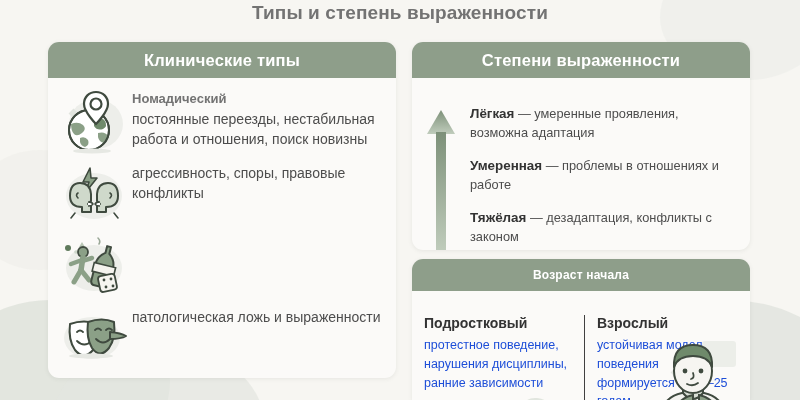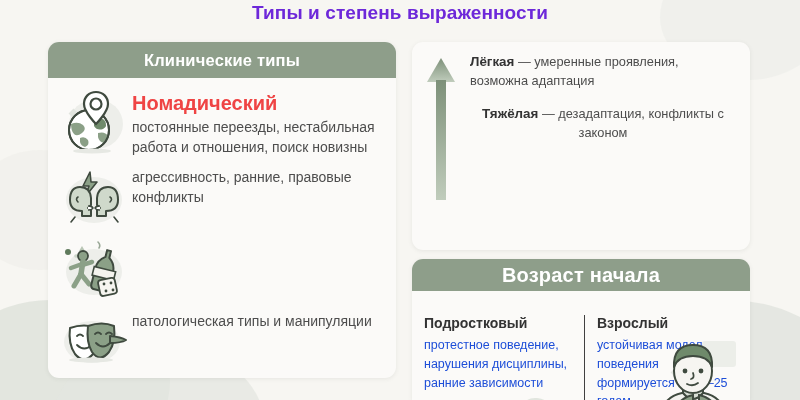--- a/index.html
+++ b/index.html
@@ -20,56 +20,56 @@
   .blob-br{right:-40px;bottom:-60px;width:210px;height:160px;
            background:#e0e4dd;opacity:.8;border-radius:46% 54% 52% 48%/52% 45% 55% 48%;}
   .blob-tr{right:-30px;top:-50px;width:170px;height:130px;
            background:#eceee9;opacity:.7;border-radius:50% 50% 48% 52%/52% 48% 52% 48%;}
   .blob-ml{left:-30px;top:150px;width:140px;height:120px;
            background:#eeefe9;opacity:.6;border-radius:50%;}
 
   
   .page-title{
     position:absolute;top:2px;left:0;width:800px;text-align:center;
-    font-size:19px;font-weight:700;color:#6d28d9;letter-spacing:.1px;
+    font-size:19px;font-weight:700;color:#737373;letter-spacing:.1px;
   }
 
   
   .card{
     position:absolute;background:#fbfaf8;border-radius:11px;
     box-shadow:0 1px 4px rgba(90,95,85,.10);overflow:hidden;
   }
   .card-header{
     background:#8e9e8a;color:#ffffff;text-align:center;
     font-weight:700;font-size:16.5px;letter-spacing:.2px;
     display:flex;align-items:center;justify-content:center;
   }
 
   #card-types{left:48px;top:42px;width:348px;height:336px;}
   #card-types .card-header{height:36px;text-align:center;}
   #card-severity{left:412px;top:42px;width:338px;height:208px;}
   #card-severity .card-header{height:36px;}
   #card-age{left:412px;top:259px;width:338px;height:141px;border-bottom-left-radius:0;border-bottom-right-radius:0;}
-  #card-age .card-header{height:32px;font-size:20px;}
+  #card-age .card-header{height:32px;font-size:12px;}
 
   
   .types-body{padding:6px 0 0 0;}
   .type-row{display:flex;align-items:flex-start;padding:4px 12px 2px 10px;}
   .type-icon{width:74px;height:66px;flex:0 0 74px;position:relative;}
   .type-icon svg{position:absolute;left:0;top:0;}
   .type-text{padding-top:4px;}
-  .type-title{font-size:20px;font-weight:700;color:#ef4444;line-height:1.15;margin-bottom:3px;}
+  .type-title{font-size:13px;font-weight:700;color:#737373;line-height:1.15;margin-bottom:3px;}
   .type-desc{font-size:14px;color:#4d4d4d;line-height:1.42;}
 
   
-  .sev-body{display:flex;padding:10px 0 0 0;height:160px;box-sizing:border-box;}
+  .sev-body{display:flex;padding:26px 0 0 0;height:160px;box-sizing:border-box;}
   .sev-arrow{flex:0 0 58px;display:flex;justify-content:center;padding-top:4px;}
   .sev-list{flex:1;padding-right:14px;}
   .sev-item{margin-bottom:14px;font-size:12.8px;line-height:1.45;color:#4d4d4d;}
-  .sev-item:last-child{margin-bottom:0;text-align:center;}
+  .sev-item:last-child{margin-bottom:0;}
   .sev-name{font-weight:700;color:#333333;font-size:13.4px;}
 
   
   .age-body{display:flex;padding:24px 0 0 0;position:relative;height:100px;justify-content:center;}
   .age-col{padding:0 12px;box-sizing:border-box;}
   .age-col-left{flex:0 0 172px;}
   .age-col-right{flex:1;border-left:1px solid #404040;}
   .age-title{font-size:14px;font-weight:700;color:#333333;margin-bottom:5px;line-height:1.15;}
   .age-desc{font-size:12.5px;color:#1d4ed8;line-height:1.5;}
 
@@ -124,21 +124,21 @@
           <path d="M12 36 Q12 23 22 23 Q32 23 33 34 L33 41 L30 44 L33 46 L33 52 L24 52 L24 47 Q12 47 12 36 Z" fill="#cfd9cb" stroke="#3f4a3f" stroke-width="2" stroke-linejoin="round"></path>
           <path d="M30 42 Q34 42 35 44 Q34 46 30 46" fill="#ffffff" stroke="#3f4a3f" stroke-width="1.6"></path>
           <path d="M20 33 Q17 35 20 38" fill="none" stroke="#3f4a3f" stroke-width="1.6" stroke-linecap="round"></path>
           <path d="M60 36 Q60 23 50 23 Q40 23 39 34 L39 41 L42 44 L39 46 L39 52 L48 52 L48 47 Q60 47 60 36 Z" fill="#cfd9cb" stroke="#3f4a3f" stroke-width="2" stroke-linejoin="round"></path>
           <path d="M42 42 Q38 42 37 44 Q38 46 42 46" fill="#ffffff" stroke="#3f4a3f" stroke-width="1.6"></path>
           <path d="M52 33 Q55 35 52 38" fill="none" stroke="#3f4a3f" stroke-width="1.6" stroke-linecap="round"></path>
           <path d="M17 53 L13 58 M56 53 L60 58" stroke="#3f4a3f" stroke-width="1.6" stroke-linecap="round"></path>
         </svg>
       </div>
       <div class="type-text">
-        <div class="type-desc">агрессивность, ранние, правовые конфликты</div>
+        <div class="type-desc">агрессивность, споры, правовые конфликты</div>
       </div>
     </div>
 
     <div class="type-row">
       <div class="type-icon">
         <svg width="74" height="66" viewBox="0 0 74 66">
           <ellipse cx="36" cy="36" rx="28" ry="23" fill="#edeeea"></ellipse>
           <circle cx="10" cy="16" r="3" fill="#5f7a5c"></circle>
           <path d="M24 10 l3 5 -6 0 Z" fill="#b9c6b5"></path>
           <circle cx="18" cy="20" r="1.8" fill="#cdd6ca"></circle>
@@ -168,44 +168,48 @@
           <path d="M19 28 q3 -3 6 0 M31 28 q3 -3 6 0" stroke="#3f4a3f" stroke-width="1.8" fill="none" stroke-linecap="round"></path>
           <path d="M19 37 q7 7 15 0" stroke="#3f4a3f" stroke-width="1.8" fill="none" stroke-linecap="round"></path>
           <path d="M30 18 q14 -5 26 0 q2 16 -5 26 q-9 11 -17 0 q-6 -10 -4 -26 Z" fill="#8ba087" stroke="#3f4a3f" stroke-width="2" stroke-linejoin="round"></path>
           <path d="M37 26 q3 -3 6 0 M48 26 q3 -3 6 0" stroke="#3f4a3f" stroke-width="1.8" fill="none" stroke-linecap="round"></path>
           <path d="M38 35 q7 7 14 0" stroke="#3f4a3f" stroke-width="1.8" fill="none" stroke-linecap="round"></path>
           <path d="M52 28 q11 1 16 4 q-5 3 -16 3 Z" fill="#8ba087" stroke="#3f4a3f" stroke-width="2" stroke-linejoin="round"></path>
           <ellipse cx="33" cy="52" rx="22" ry="2.4" fill="#e6e8e3"></ellipse>
         </svg>
       </div>
       <div class="type-text">
-        <div class="type-desc">патологическая типы и манипуляции</div>
+        <div class="type-desc">патологическая ложь и выраженности</div>
       </div>
     </div>
 
   </div>
 </div>
 
 <div class="card" id="card-severity">
+  <div class="card-header">Степени выраженности</div>
   <div class="sev-body">
     <div class="sev-arrow">
       <svg width="34" height="146" viewBox="0 0 34 146">
         <defs>
           <linearGradient id="arrGrad" x1="0" y1="0" x2="0" y2="1">
             <stop offset="0%" stop-color="#7d9079"></stop>
             <stop offset="100%" stop-color="#c0ccbc"></stop>
           </linearGradient>
         </defs>
         <polygon points="17,2 31,26 3,26" fill="url(#arrGrad)"></polygon>
         <rect x="12" y="24" width="10" height="120" fill="url(#arrGrad)"></rect>
       </svg>
     </div>
     <div class="sev-list">
       <div class="sev-item">
         <span class="sev-name">Лёгкая</span><span> — </span><span>умеренные проявления, возможна адаптация</span>
+      </div>
+      <div class="sev-item">
+        <span class="sev-name">Умеренная</span><span> — </span><span>проблемы в отношениях и работе</span>
       </div>
       <div class="sev-item">
         <span class="sev-name">Тяжёлая</span><span> — </span><span>дезадаптация, конфликты с законом</span>
       </div>
     </div>
   </div>
 </div>
 
 <div class="card" id="card-age">
   <div class="card-header">Возраст начала</div>

